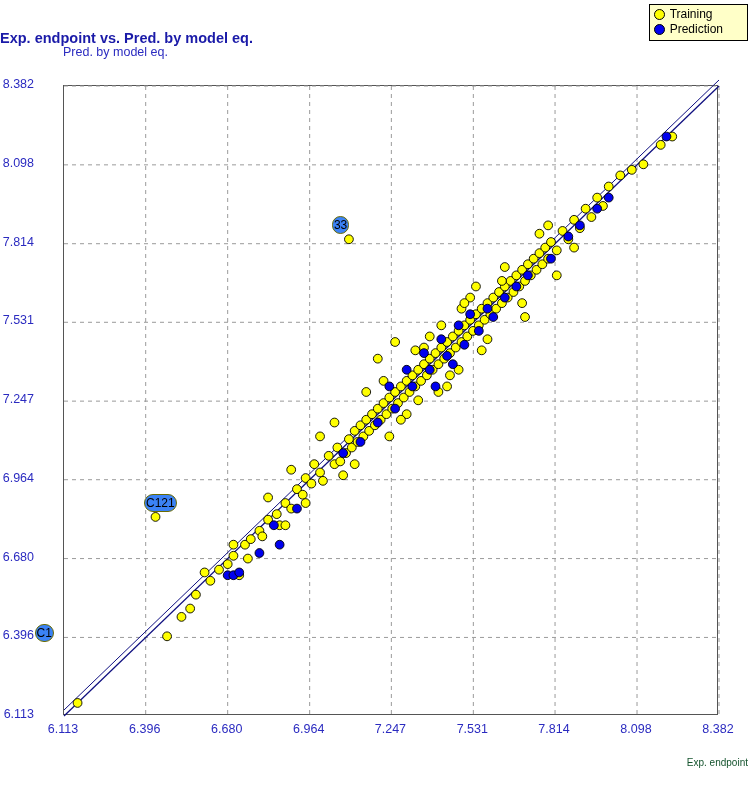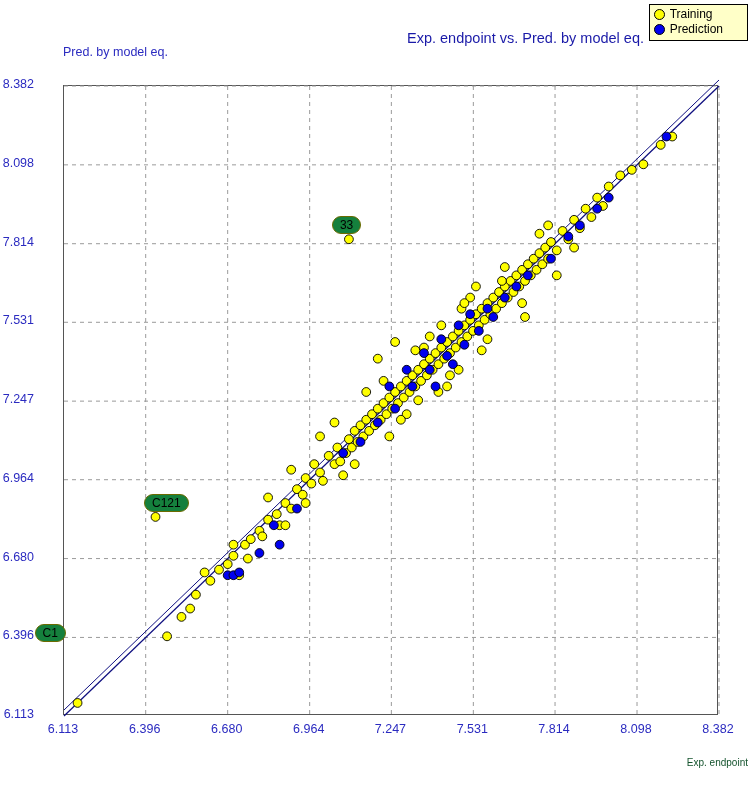--- a/index.html
+++ b/index.html
@@ -18,23 +18,23 @@
     position: absolute;
     left: 0; top: 0;
     width: 756px;
     height: 785px;
   }
   .chart-title {
     position: absolute;
     left: 0;
     top: 30px;
     width: 644px;
-    text-align: right;
+    text-align: left;
     font-size: 14.5px;
-    font-weight: normal;
+    font-weight: bold;
     color: #1a1aa8;
     letter-spacing: 0px;
   }
   .ylabel-top {
     position: absolute;
     left: 63px;
     top: 45px;
     font-size: 12.5px;
     color: #2b2bc0;
   }
@@ -114,25 +114,25 @@
   svg.plot-svg {
     position: absolute;
     left: 0; top: 0;
     width: 655px;
     height: 630px;
     overflow: visible;
   }
   .callout {
     position: absolute;
     border: 1px solid #6b6b00;
-    background: #15803d;
+    background: #3b82f6;
     border-radius: 9px;
     font-size: 12px;
     color: #000;
-    padding: 1px 7px;
+    padding: 1px 1px;
     line-height: 14px;
     white-space: nowrap;
   }
 </style>
 </head>
 <body>
 
 <div id="chart-root">
 
   <div class="chart-title">Exp. endpoint vs. Pred. by model eq.</div>

